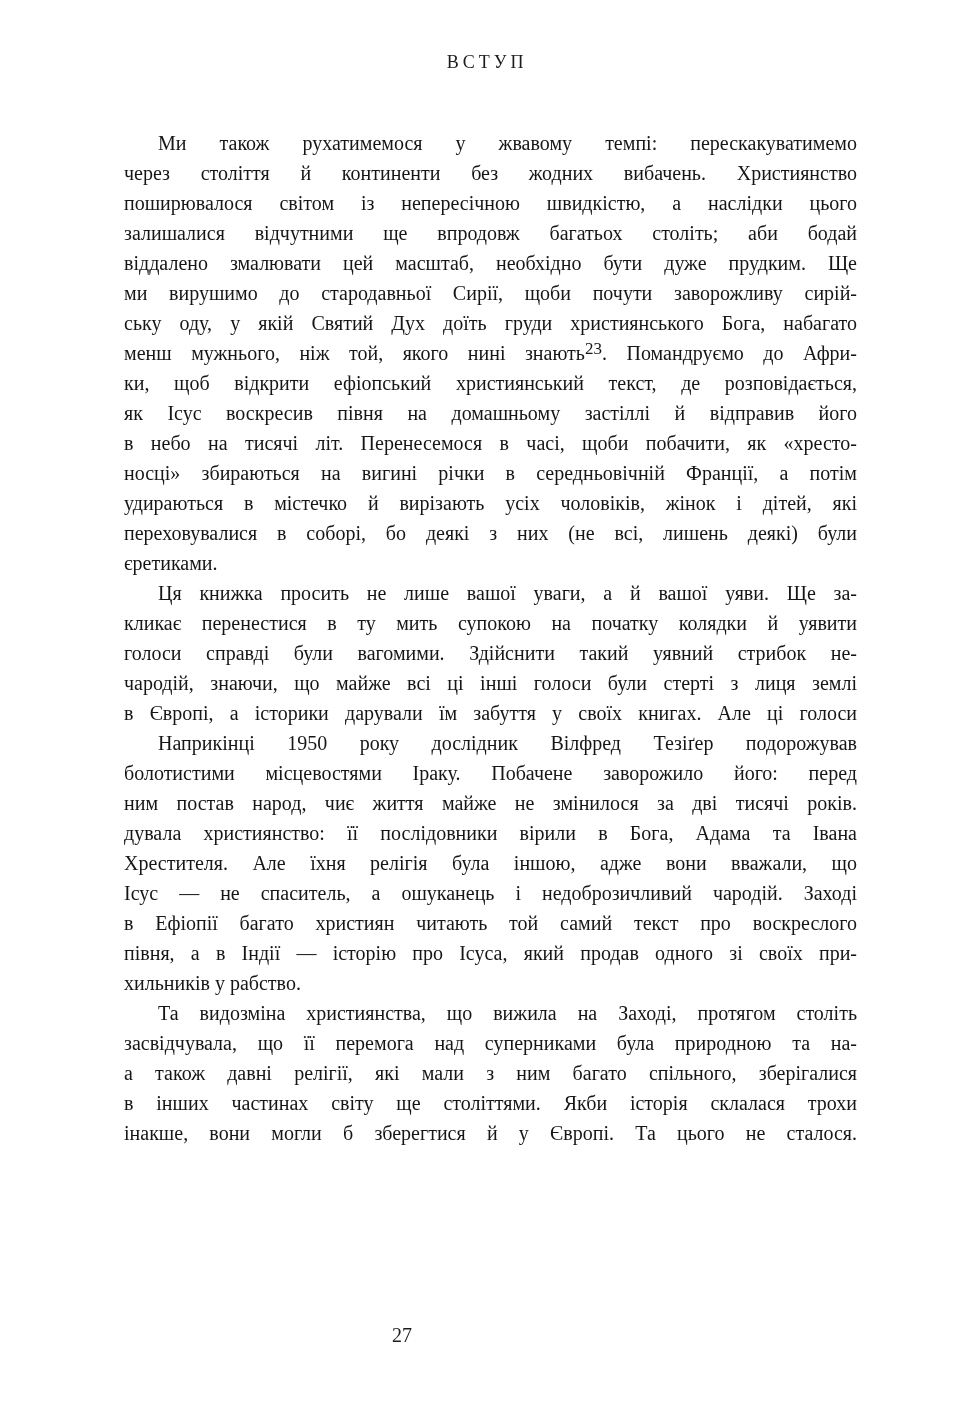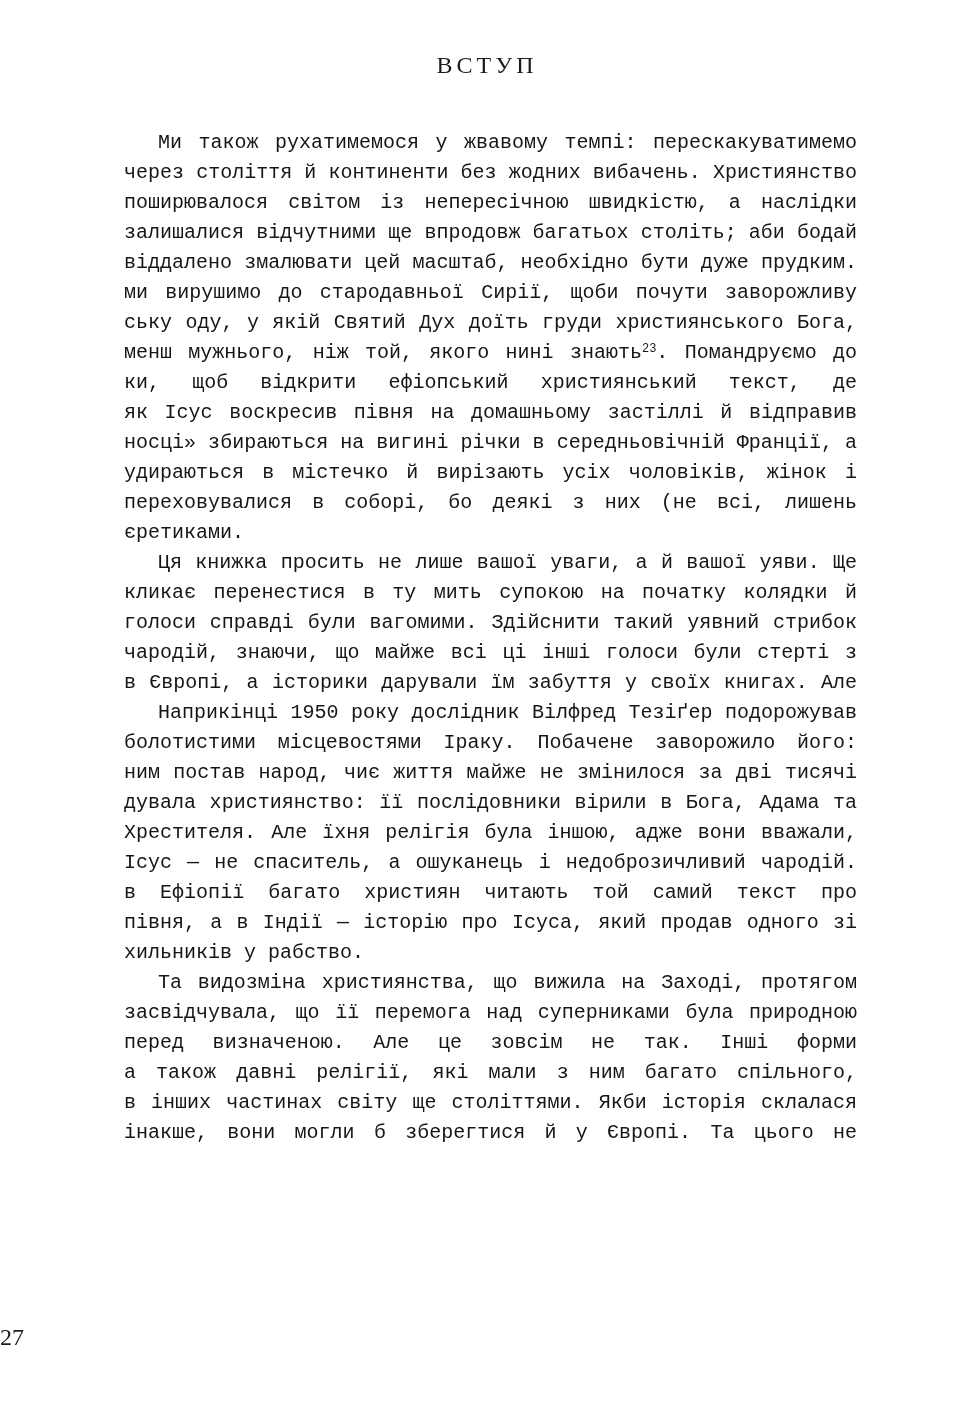--- a/index.html
+++ b/index.html
@@ -11,97 +11,96 @@
     font-family: "Liberation Serif", serif;
     color: #161616;
     overflow: hidden;
   }
   .page-header {
     position: absolute;
     top: 52px;
     left: 0;
     width: 974px;
     text-align: center;
-    font-size: 24px;
+    font-size: 18px;
     letter-spacing: 4px;
     color: #1c1c1c;
   }
   .text-block {
     position: absolute;
     left: 124px;
     top: 128px;
     width: 733px;
   }
   .line {
     height: 30px;
     line-height: 30px;
     font-size: 20px;
     text-align: justify;
     text-align-last: justify;
     text-justify: inter-word;
     overflow: hidden;
     white-space: normal;
-    font-family: Liberation Mono, monospace;
   }
   .line.para-end {
     text-align-last: left;
   }
   .line.indent {
     text-indent: 34px;
   }
   .line sup {
-    font-size: 12px;
+    font-size: 17px;
     line-height: 0;
     vertical-align: 6px;
   }
   .page-number {
     position: absolute;
     top: 1324px;
     left: 0;
     width: 804px;
-    text-align: left;
-    font-size: 24px;
+    text-align: center;
+    font-size: 20px;
     color: #1c1c1c;
   }
 </style>
 </head>
 <body>
 
 <div class="page-header">ВСТУП</div>
 
 <div class="text-block">
     <div class="line indent">Ми також рухатимемося у жвавому темпі: перескакуватимемо</div>
     <div class="line">через століття й континенти без жодних вибачень. Християнство</div>
     <div class="line">поширювалося світом із непересічною швидкістю, а наслідки цього</div>
     <div class="line">залишалися відчутними ще впродовж багатьох століть; аби бодай</div>
     <div class="line">віддалено змалювати цей масштаб, необхідно бути дуже прудким. Ще</div>
     <div class="line">ми вирушимо до стародавньої Сирії, щоби почути заворожливу сирій-</div>
     <div class="line">ську оду, у якій Святий Дух доїть груди християнського Бога, набагато</div>
     <div class="line">менш мужнього, ніж той, якого нині знають<sup>23</sup>. Помандруємо до Афри-</div>
     <div class="line">ки, щоб відкрити ефіопський християнський текст, де розповідається,</div>
     <div class="line">як Ісус воскресив півня на домашньому застіллі й відправив його</div>
+    <div class="line">в небо на тисячі літ. Перенесемося в часі, щоби побачити, як «хресто-</div>
     <div class="line">носці» збираються на вигині річки в середньовічній Франції, а потім</div>
     <div class="line">удираються в містечко й вирізають усіх чоловіків, жінок і дітей, які</div>
     <div class="line">переховувалися в соборі, бо деякі з них (не всі, лишень деякі) були</div>
     <div class="line para-end">єретиками.</div>
     <div class="line indent">Ця книжка просить не лише вашої уваги, а й вашої уяви. Ще за-</div>
     <div class="line">кликає перенестися в ту мить супокою на початку колядки й уявити</div>
     <div class="line">голоси справді були вагомими. Здійснити такий уявний стрибок не-</div>
     <div class="line">чародій, знаючи, що майже всі ці інші голоси були стерті з лиця землі</div>
     <div class="line">в Європі, а історики дарували їм забуття у своїх книгах. Але ці голоси</div>
     <div class="line indent">Наприкінці 1950 року дослідник Вілфред Тезіґер подорожував</div>
     <div class="line">болотистими місцевостями Іраку. Побачене заворожило його: перед</div>
     <div class="line">ним постав народ, чиє життя майже не змінилося за дві тисячі років.</div>
     <div class="line">дувала християнство: її послідовники вірили в Бога, Адама та Івана</div>
     <div class="line">Хрестителя. Але їхня релігія була іншою, адже вони вважали, що</div>
     <div class="line">Ісус — не спаситель, а ошуканець і недоброзичливий чародій. Заході</div>
     <div class="line">в Ефіопії багато християн читають той самий текст про воскреслого</div>
     <div class="line">півня, а в Індії — історію про Ісуса, який продав одного зі своїх при-</div>
     <div class="line para-end">хильників у рабство.</div>
     <div class="line indent">Та видозміна християнства, що вижила на Заході, протягом століть</div>
     <div class="line">засвідчувала, що її перемога над суперниками була природною та на-</div>
-    <div class="line">перед визначеною. Але це зовсім не так. Інші форми християнства,</div>
     <div class="line">а також давні релігії, які мали з ним багато спільного, зберігалися</div>
     <div class="line">в інших частинах світу ще століттями. Якби історія склалася трохи</div>
     <div class="line">інакше, вони могли б зберегтися й у Європі. Та цього не сталося.</div>
   </div>
 
 <div class="page-number">27</div>
 
 </body></html>

